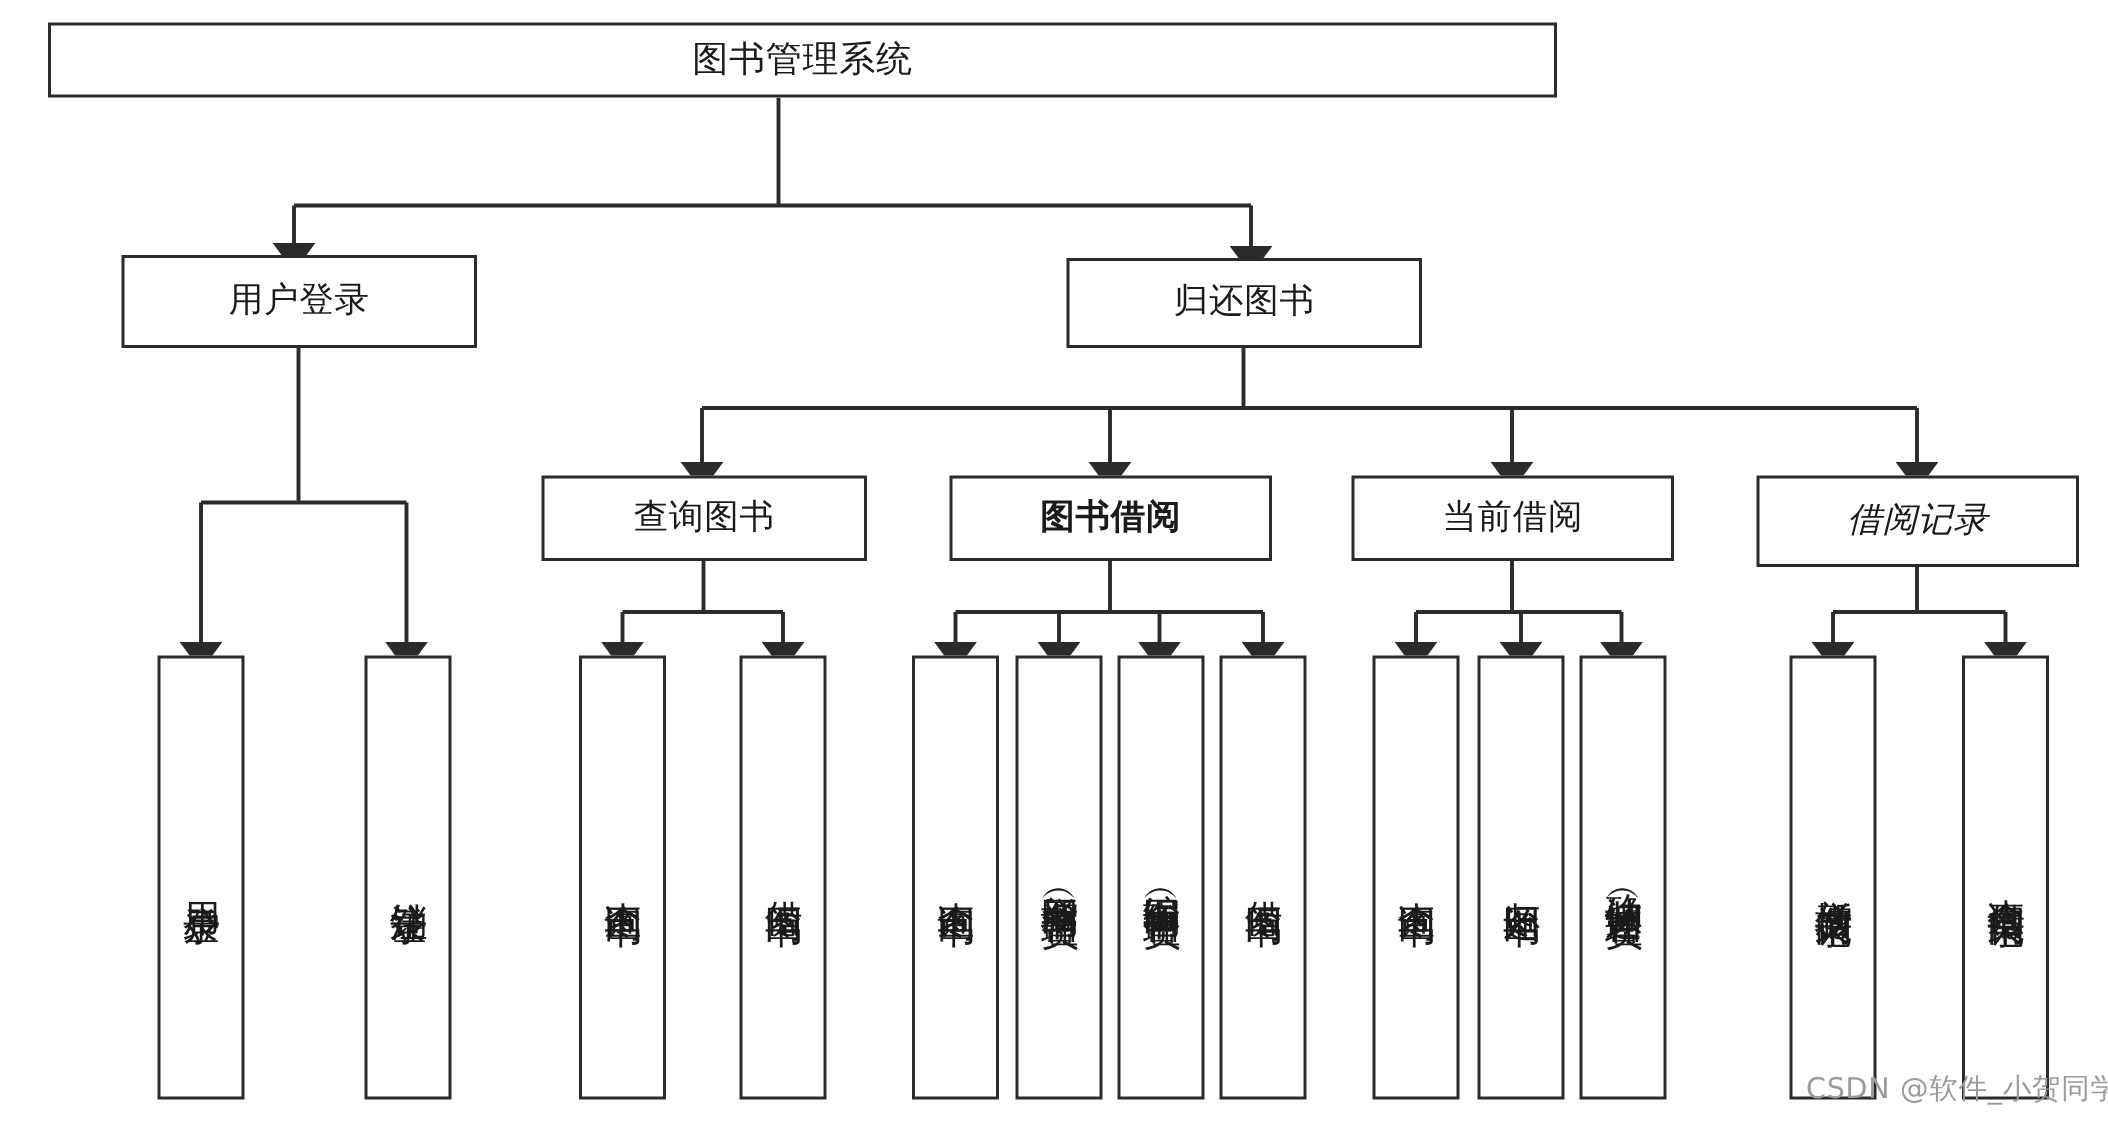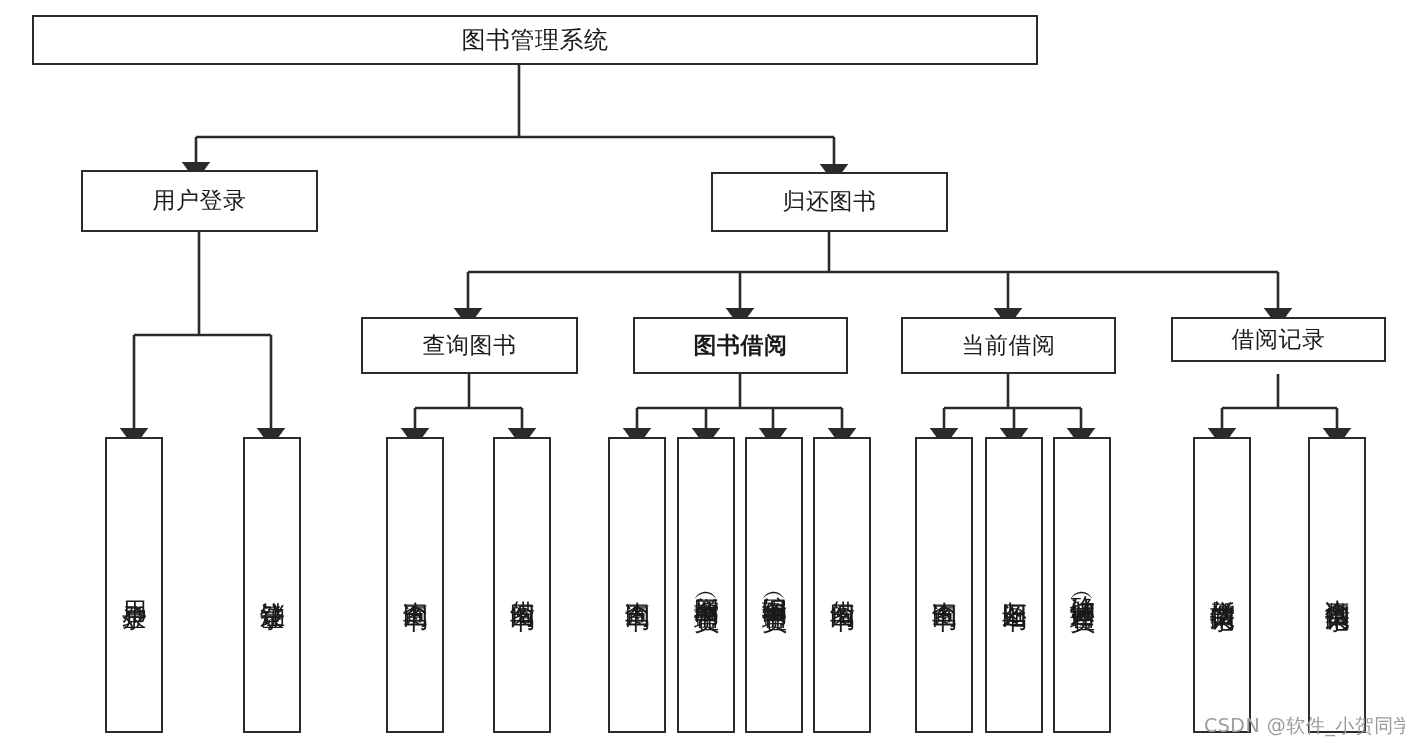--- a/index.html
+++ b/index.html
@@ -150,21 +150,21 @@
   </div>
 
   <div class="node horiz" style="left:633px; top:317px; width:215px; height:57px;font-weight:bold;">
     <span class="label">图书借阅</span>
   </div>
 
   <div class="node horiz" style="left:901px; top:317px; width:215px; height:57px;">
     <span class="label">当前借阅</span>
   </div>
 
-  <div class="node horiz" style="left:1171px; top:317px; width:215px; height:45px;">
+  <div class="node horiz" style="left:1171px; top:317px; width:215px; height:61px;font-style:italic;">
     <span class="label">借阅记录</span>
   </div>
 
   <div class="node vert" style="left:105px; top:437px; width:58px; height:296px;">
     <span class="label">用户登录</span>
   </div>
 
   <div class="node vert" style="left:243px; top:437px; width:58px; height:296px;">
     <span class="label">注销登录</span>
   </div>

